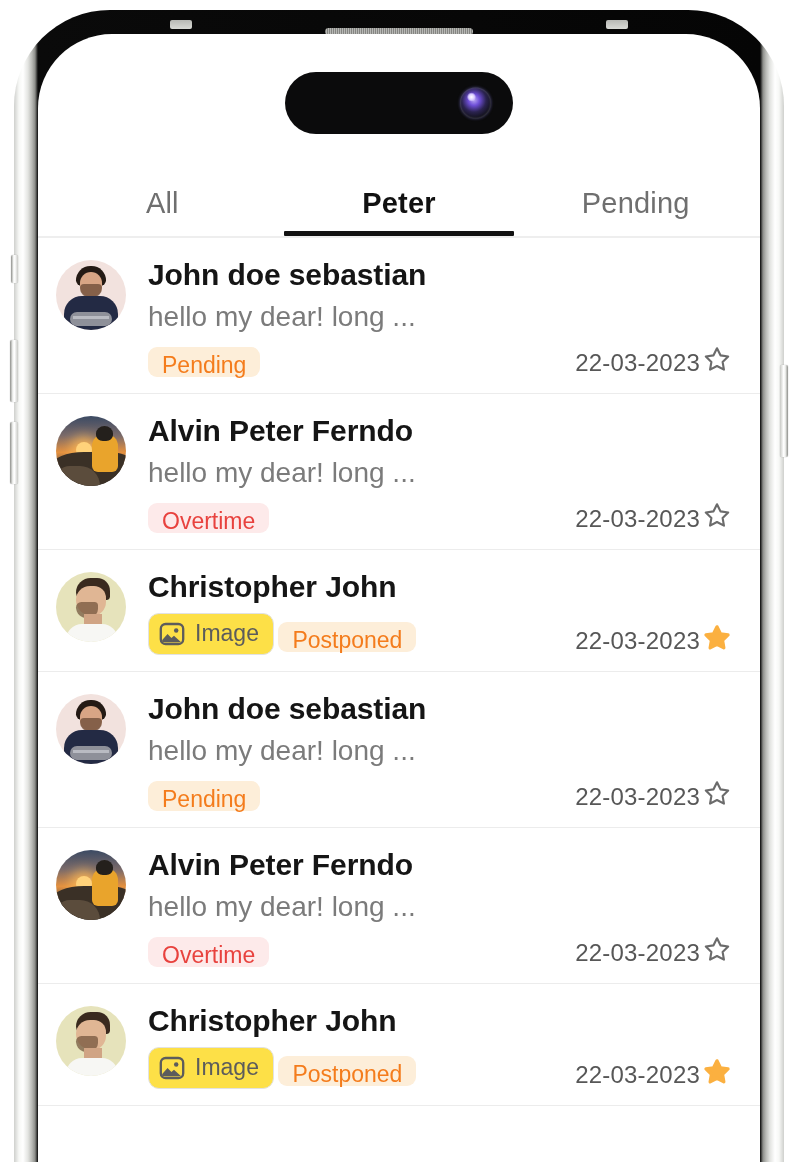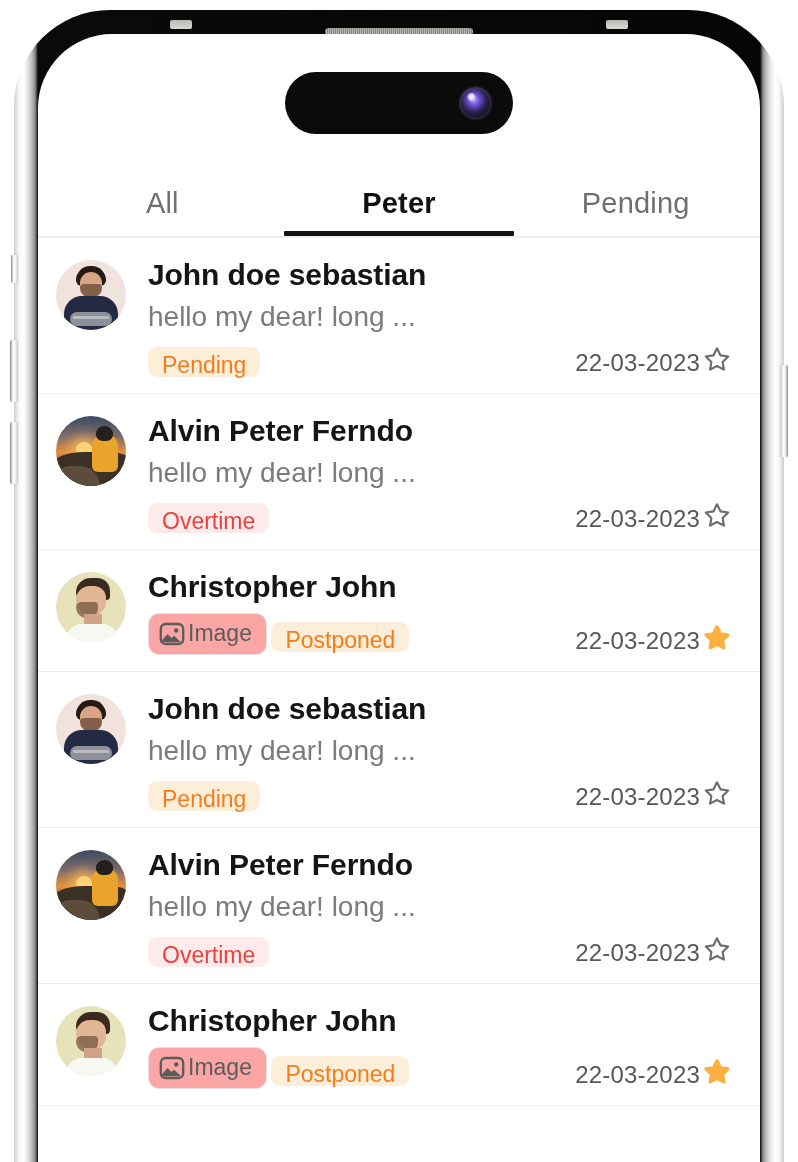--- a/index.html
+++ b/index.html
@@ -209,26 +209,26 @@
   .preview {
     margin-top: 8px;
     font-size: 28px;
     color: #7b7b7b;
     line-height: 1.2;
     white-space: nowrap;
   }
   .imgchip {
     display: inline-flex;
     align-items: center;
-    gap: 2px;
+    gap: 9px;
     margin-top: 9px;
     padding: 6px 14px 6px 9px;
     border: 1.6px solid #e2e2e2;
     border-radius: 11px;
-    background: #fca5a5;
+    background: #fde047;
   }
   .imgchip .chip-label {
     font-size: 23px;
     color: #5c5c5c;
     line-height: 1;
   }
   .pic-icon { width: 28px; height: 28px; display: block; }
 
   .badge {
     display: inline-block;

